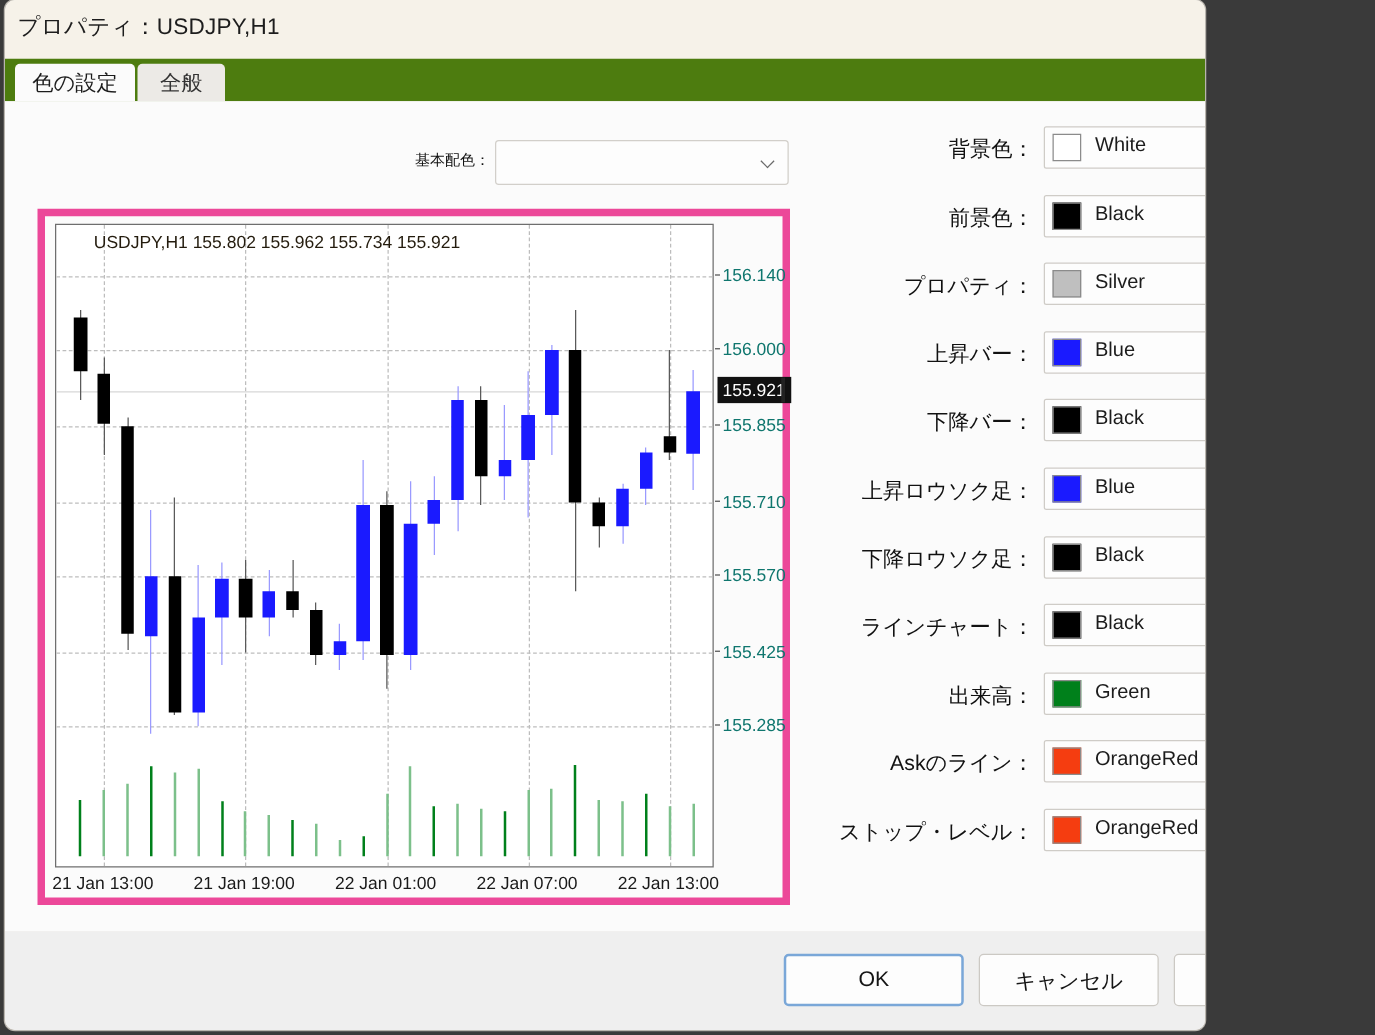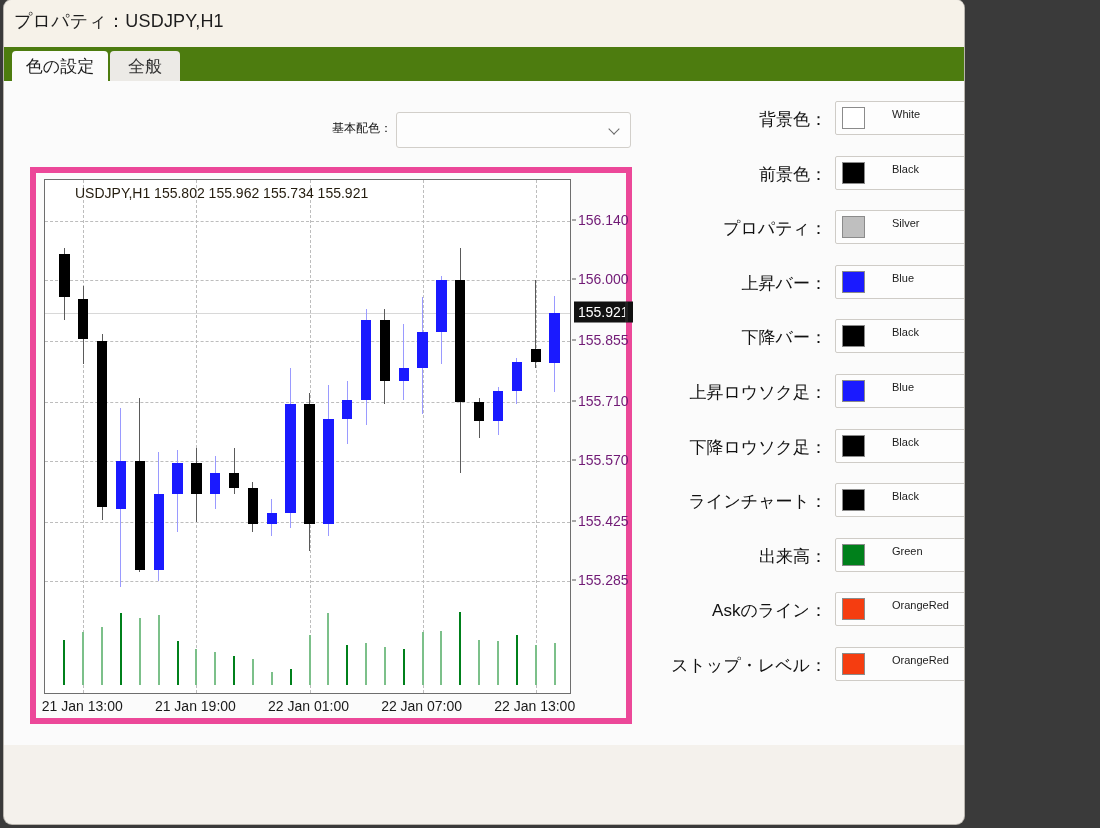--- a/index.html
+++ b/index.html
@@ -171,21 +171,21 @@
   #yaxis {
     position: absolute;
     left: 528px; top: 0;
     width: 57px;
     height: 515px;
   }
   .ytick {
     position: absolute;
     left: 6px;
     font-size: 14px;
-    color: #701a75;
+    color: #0f766e;
     white-space: nowrap;
     transform: translateY(-50%);
     text-align: right;
   }
   .ytick-dash {
     position: absolute;
     left: 0px;
     width: 4px;
     height: 1px;
     background: #555;
@@ -291,22 +291,22 @@
   }
   .crow-swatch {
     position: absolute;
     left: 6px; top: 5px;
     width: 23px; height: 22px;
     border: 1px solid #8b8b8b;
     box-sizing: border-box;
   }
   .crow-name {
     position: absolute;
-    left: 56px; top: 6px;
-    font-size: 11px;
+    left: 40px; top: 6px;
+    font-size: 16px;
     color: #1c1c1c;
     white-space: nowrap;
   }
   .chev {
     position: absolute;
     right: 11px; top: 11px;
     width: 10px; height: 10px;
   }
   .chev::before {
     content: "";
@@ -591,14 +591,19 @@
           <div class="crow-select">
             <div class="crow-swatch" style="background: rgb(245, 61, 16);"></div>
             <div class="crow-name">OrangeRed</div>
             <span class="chev"></span>
           </div>
         </div>
       </div>
 
   </div>
 
+  <div id="footer">
+    <div class="fbtn" id="btn-ok">OK</div>
+    <div class="fbtn" id="btn-cancel">キャンセル</div>
+    <div class="fbtn" id="btn-reset">リセット</div>
+  </div>
 
 </div>
 
 </body></html>

